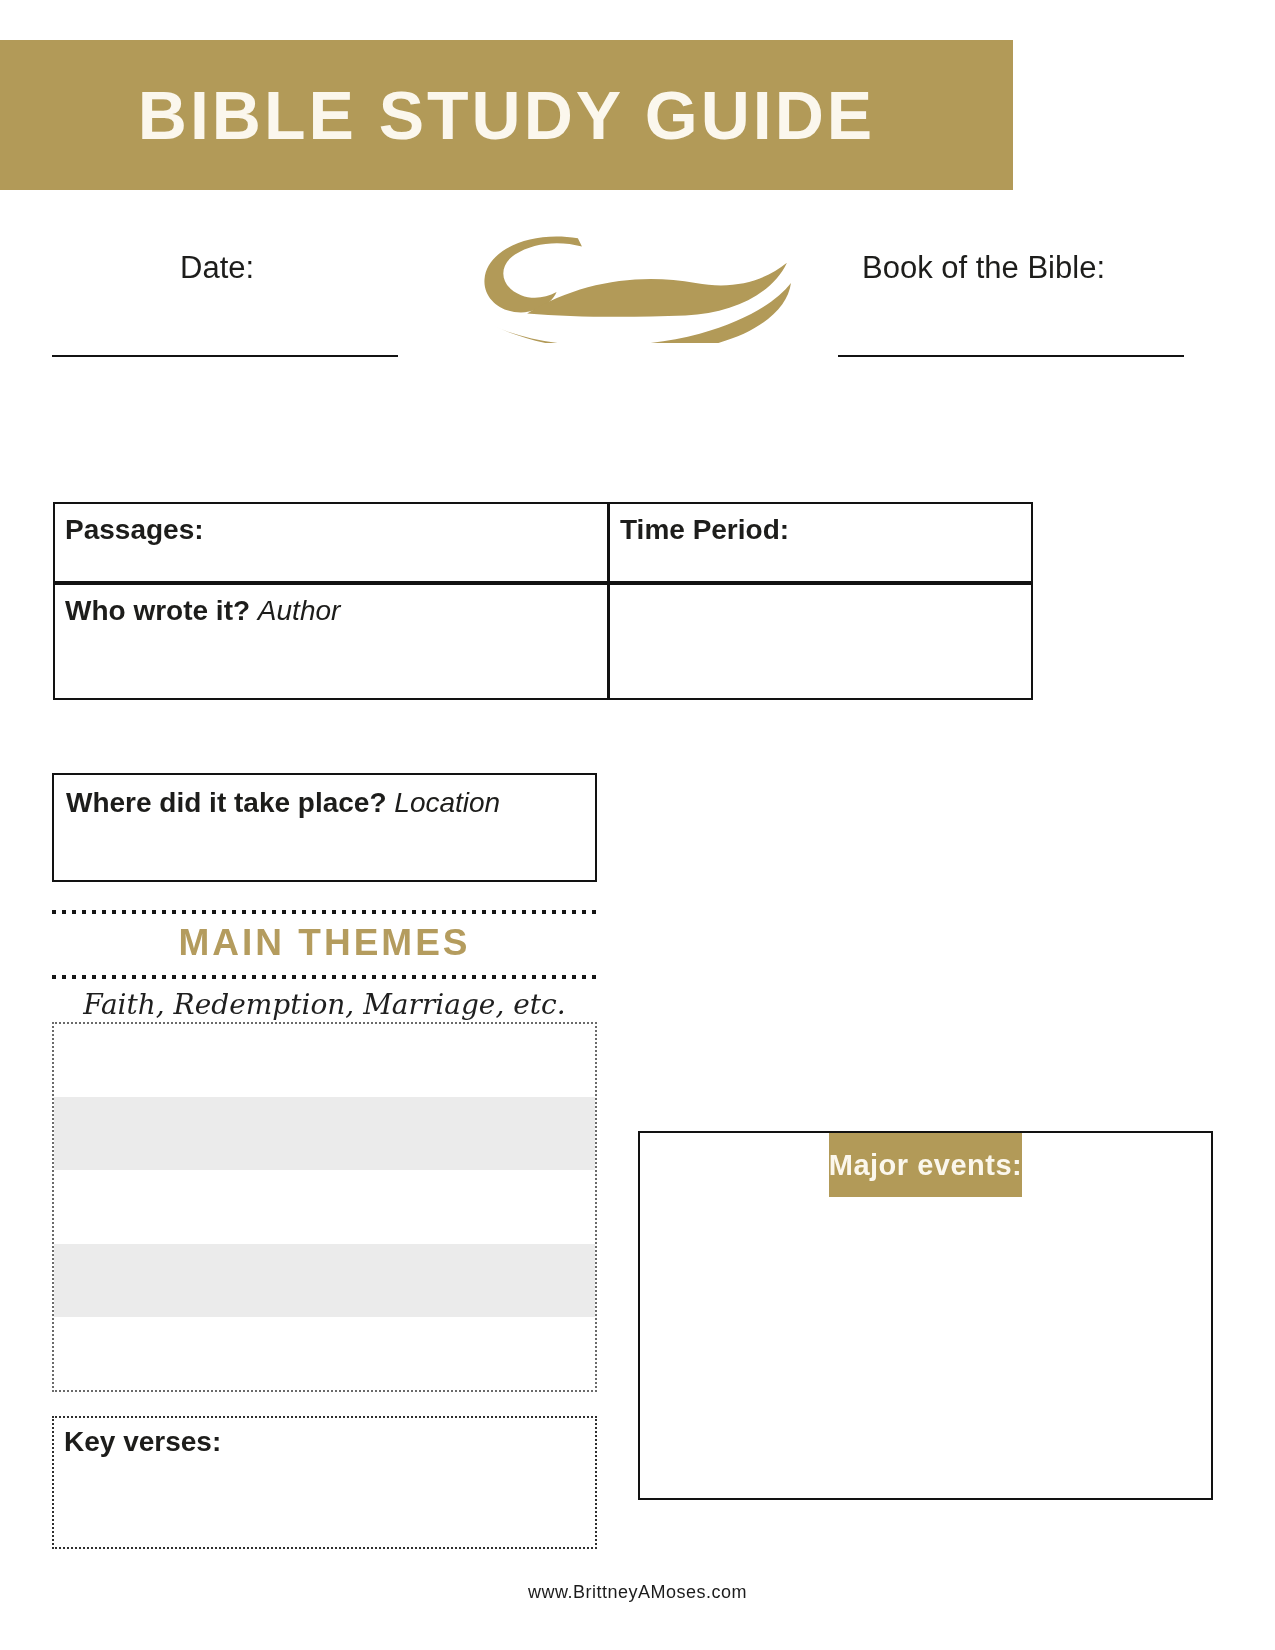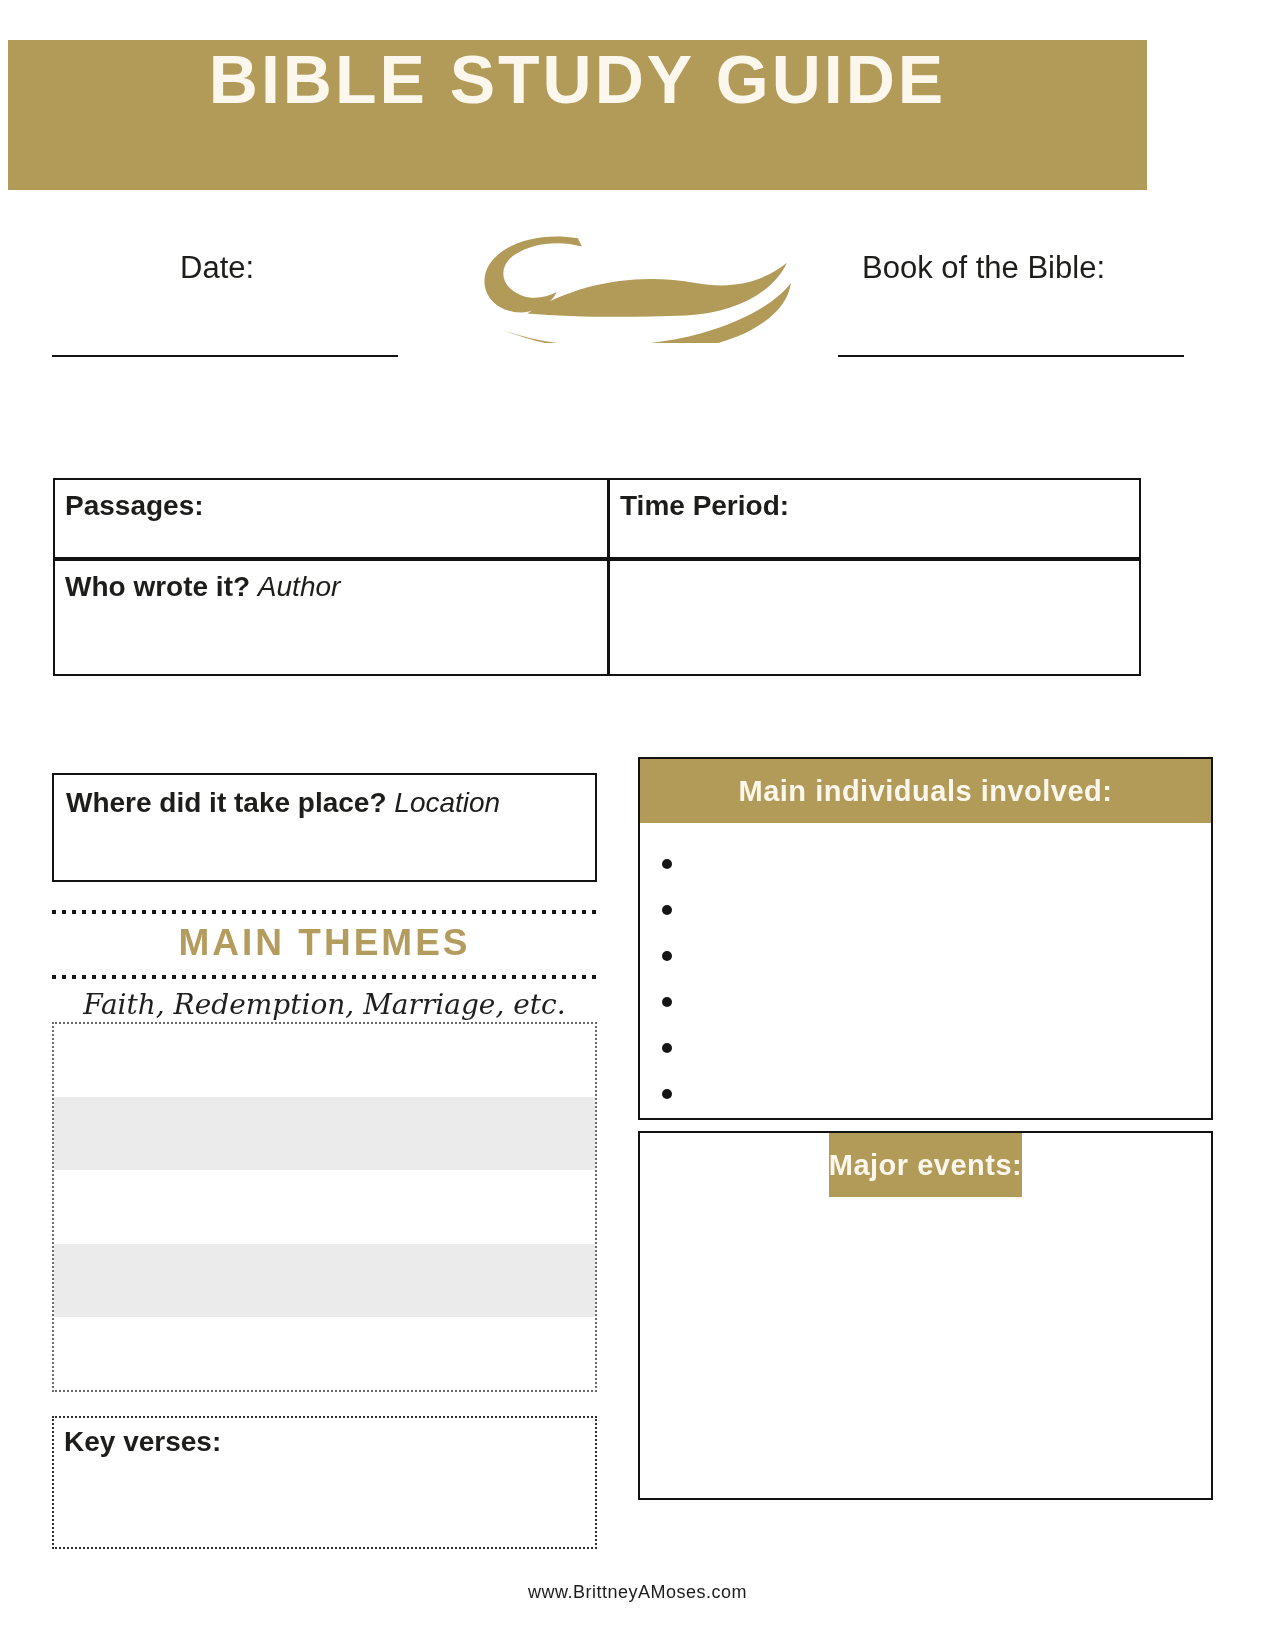--- a/index.html
+++ b/index.html
@@ -10,37 +10,37 @@
     --ink:#1d1d1b;
   }
   *{margin:0;padding:0;box-sizing:border-box;}
   html,body{background:#ffffff;}
   .page{
     position:relative;width:1275px;height:1650px;background:#ffffff;
     font-family:"Liberation Sans",sans-serif;color:var(--ink);overflow:hidden;
   }
   
   .banner{
-    position:absolute;left:8px;top:40px;width:1139px;height:150px;
-    background:var(--gold);display:flex;align-items:flex-start;justify-content:center;
+    position:absolute;left:0;top:40px;width:1013px;height:150px;
+    background:var(--gold);display:flex;align-items:center;justify-content:center;
   }
   .banner .title{
     color:var(--cream);font-size:68px;font-weight:bold;letter-spacing:3px;white-space:nowrap;
   }
   
   .field-label{position:absolute;font-size:31px;color:var(--ink);}
   .date-label{left:180px;top:250px;}
   .book-label{left:862px;top:250px;}
   .logo{position:absolute;left:448px;top:225px;width:345px;height:118px;}
   .fill-line{position:absolute;top:355px;width:346px;height:2px;background:#131313;}
   .fill-line.left{left:52px;}
   .fill-line.right{left:838px;}
   
   .info-table{
-    position:absolute;left:53px;top:478px;width:1088px;height:198px;
+    position:absolute;left:53px;top:502px;width:980px;height:198px;
     border:2px solid #121212;display:grid;
     grid-template-columns:555px 1fr;grid-template-rows:81px 1fr;
   }
   .cell{padding:10px 10px;font-size:28px;font-weight:bold;background:#fff;}
   .cell.c-left{border-right:3px solid #121212;}
   .cell.r-top{border-bottom:4px solid #121212;}
   .hint{font-weight:normal;font-style:italic;}
   
   .where-box{
     position:absolute;left:52px;top:761px;width:545px;height:109px;
@@ -147,31 +147,20 @@
       <div class="theme-row alt"></div>
       <div class="theme-row"></div>
       <div class="theme-row alt"></div>
       <div class="theme-row"></div>
     </div>
 
   <div class="key-verses">
     <span>Key verses:</span>
   </div>
 
-  <section class="gold-box individuals-box">
-    <div class="gold-box-header">Main individuals involved:</div>
-    <div class="gold-box-body">
-        <div class="bullet"></div>
-        <div class="bullet"></div>
-        <div class="bullet"></div>
-        <div class="bullet"></div>
-        <div class="bullet"></div>
-        <div class="bullet"></div>
-      </div>
-  </section>
 
   <section class="gold-box events-box">
     <div class="gold-box-header">Major events:</div>
     <div class="gold-box-body"></div>
   </section>
 
   <div class="footer">www.BrittneyAMoses.com</div>
 
 </div>
 

